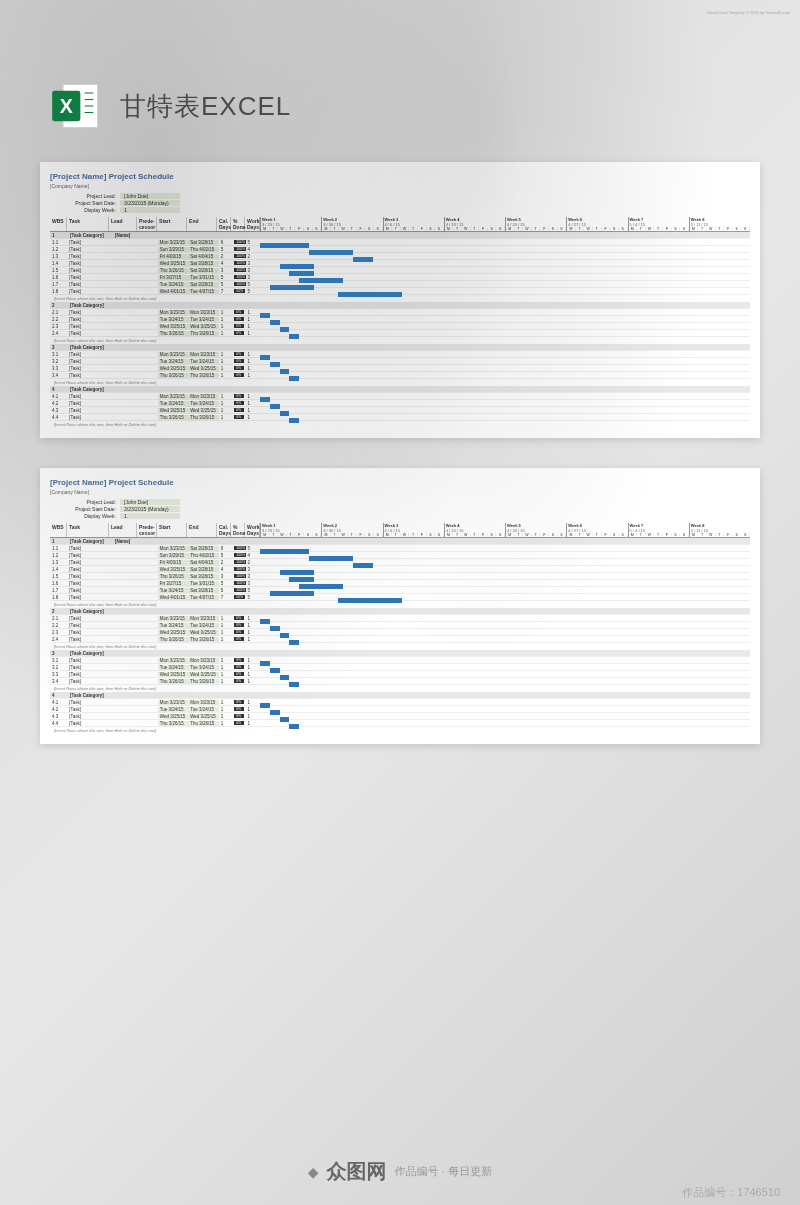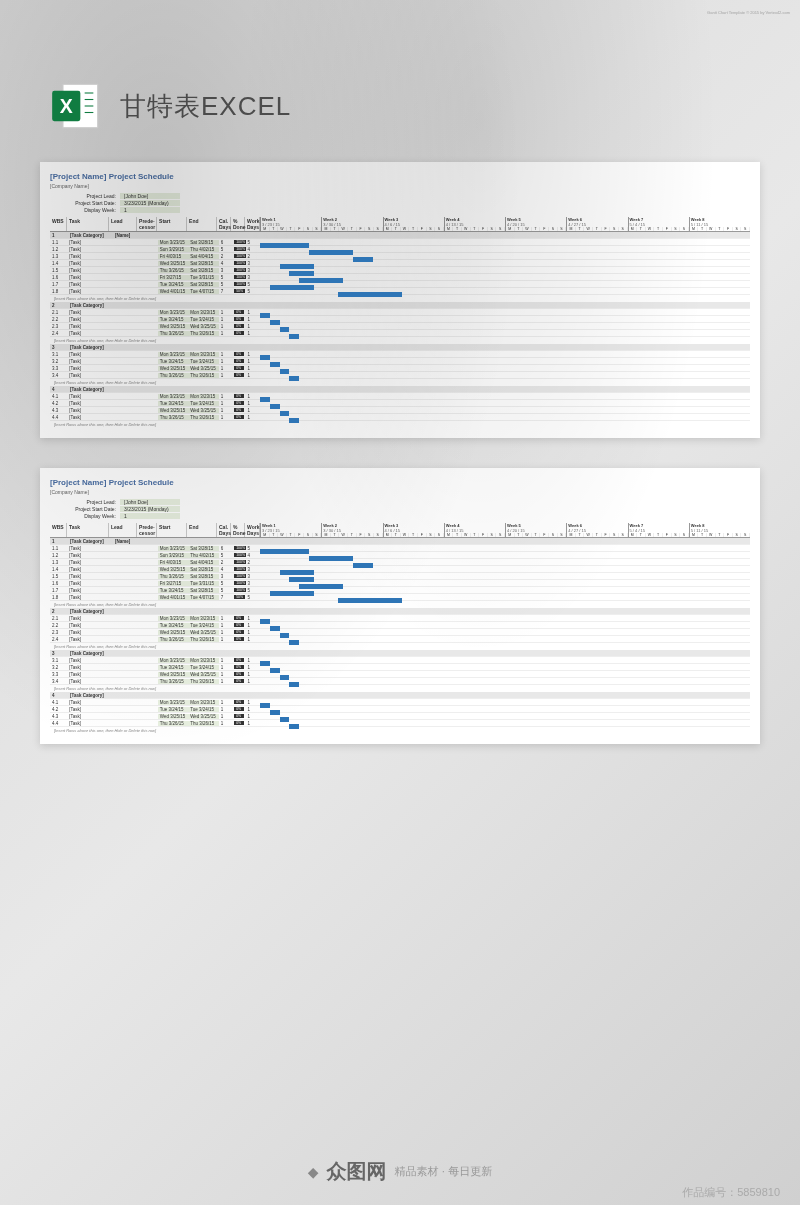--- a/index.html
+++ b/index.html
@@ -1045,16 +1045,16 @@
         </div>
       </div>
       <div class="insert-row">[Insert Rows above this one, then Hide or Delete this row]</div>
   </div>
   </div>
 
 <div class="watermark">
   <div class="watermark-logo">
     <span>◆</span>
     <span class="wm-big">众图网</span>
-    <span class="wm-sub">精品素材 · 每日更新</span>
+    <span class="wm-sub">作品编号 · 每日更新</span>
   </div>
 </div>
-<div class="product-id">作品编号：5859810</div>
+<div class="product-id">作品编号：1746510</div>
 
 </body></html>

